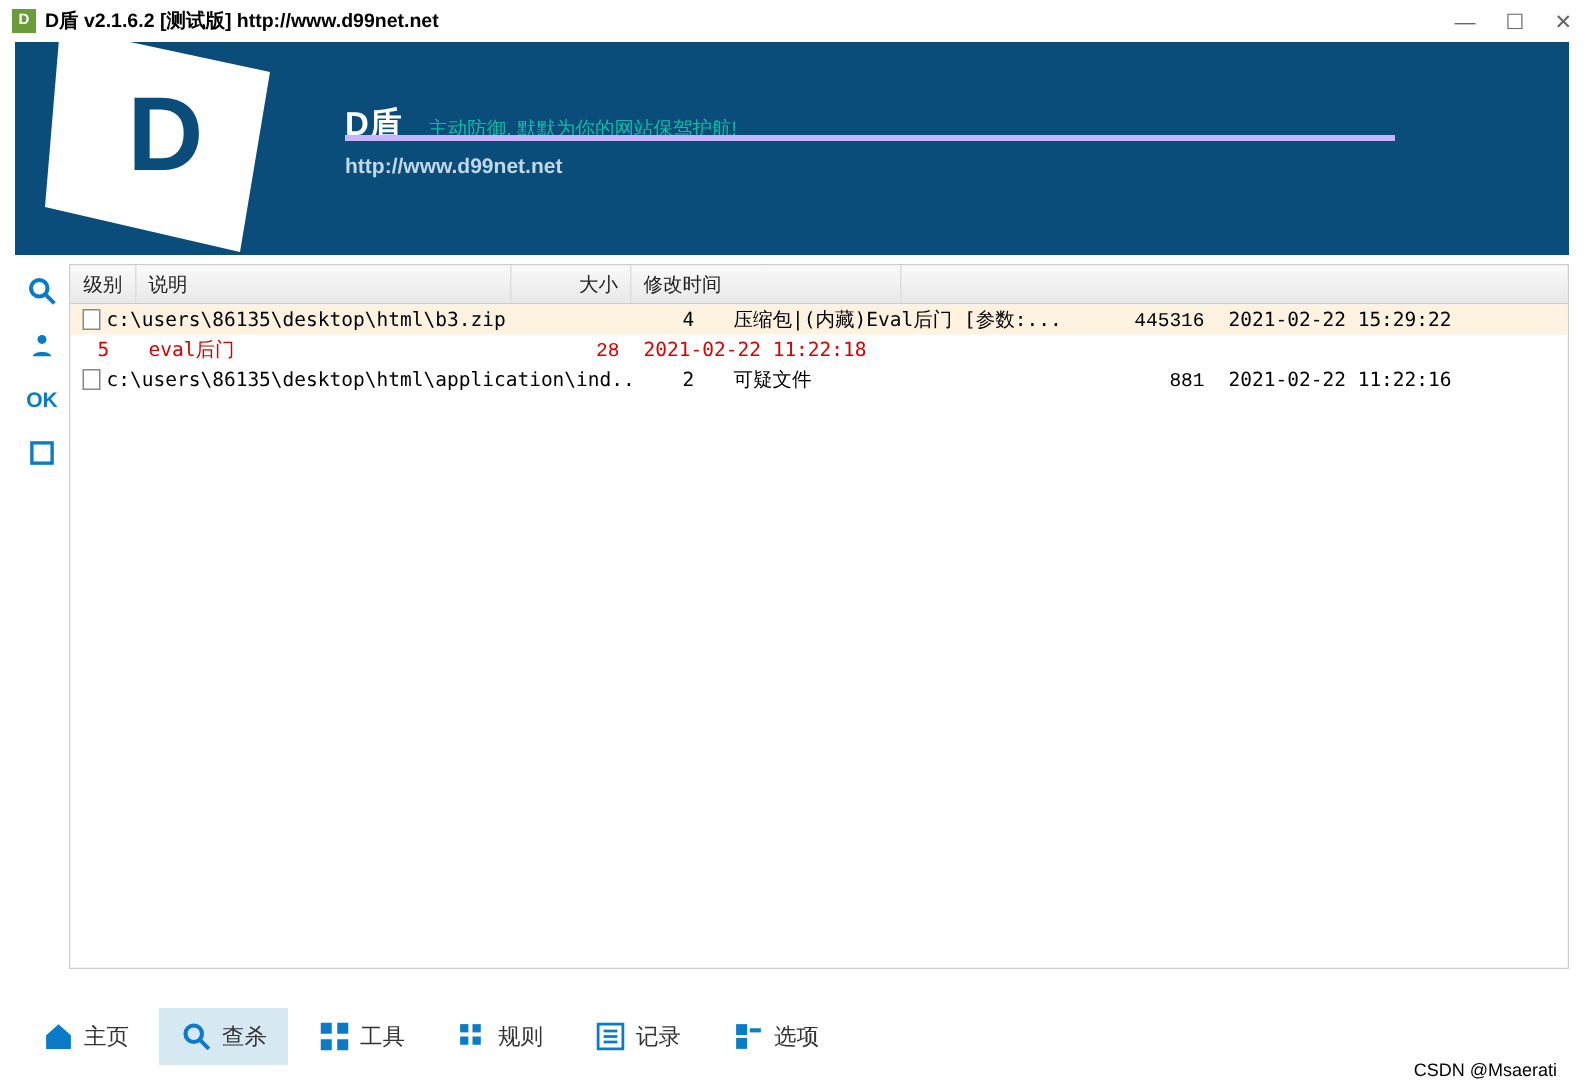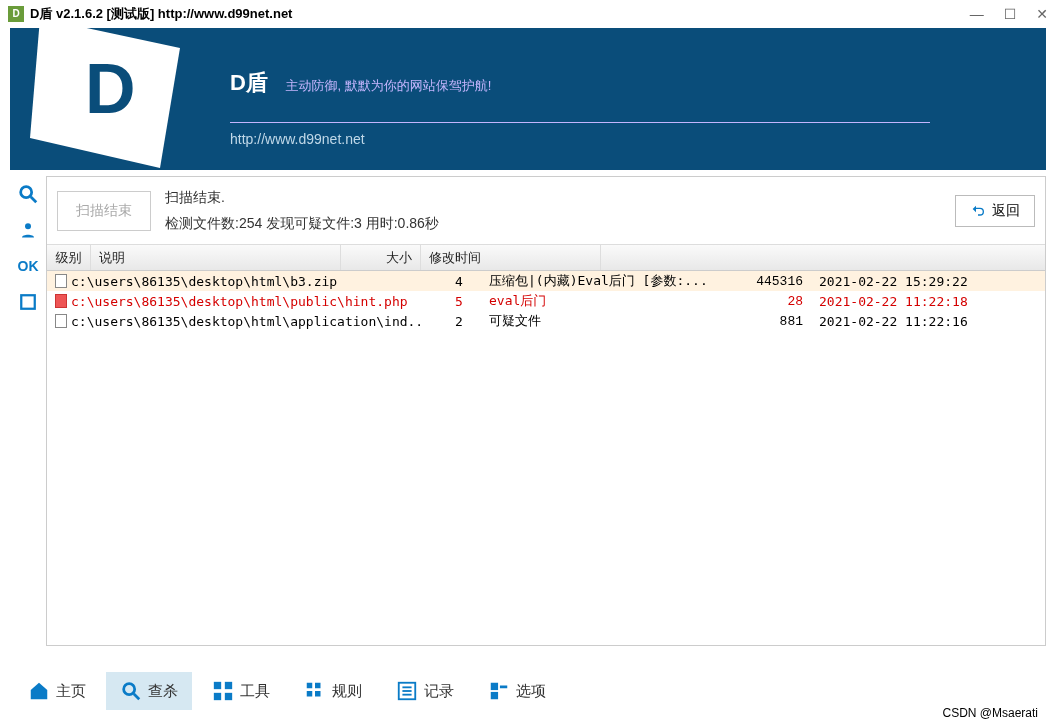--- a/index.html
+++ b/index.html
@@ -6,22 +6,22 @@
 body { font-family: "Microsoft YaHei", Arial, sans-serif; font-size: 13px; background: #fff; width: 1056px; height: 726px; overflow: hidden; position: relative; }
 .titlebar { height: 28px; display: flex; align-items: center; padding: 0 8px; background: #fff; }
 .titlebar .app-icon { width: 16px; height: 16px; background: #6a9c3a; display: inline-block; margin-right: 6px; font-size: 10px; color: #fff; text-align: center; line-height: 16px; font-weight: bold; }
 .titlebar .title { font-weight: bold; font-size: 13px; color: #000; text-align: right; }
 .titlebar .win-controls { margin-left: auto; display: flex; gap: 20px; color: #666; font-size: 14px; }
 .titlebar .win-controls span { cursor: pointer; }
 .banner { height: 142px; background: #0a4d7a; margin: 0 10px; position: relative; overflow: hidden; }
 .banner .logo-shape { position: absolute; left: 20px; top: -10px; width: 160px; height: 160px; }
 .banner .brand { position: absolute; left: 220px; top: 40px; color: #fff; }
 .banner .brand h1 { font-size: 22px; font-weight: bold; display: inline-block; margin-right: 14px; }
-.banner .brand .slogan { font-size: 13px; color: #c4b5fd; }
-.banner .url-line { position: absolute; left: 220px; top: 94px; color: #c0d8e8; font-size: 14px; border-top: 1px solid #c4b5fd; padding-top: 8px; width: 700px; }
+.banner .brand .slogan { font-size: 13px; color: #14b8a6; }
+.banner .url-line { position: absolute; left: 220px; top: 62px; color: #c0d8e8; font-size: 14px; border-top: 4px solid #c4b5fd; padding-top: 8px; width: 700px; font-weight: bold; }
 .body-row { display: flex; height: 470px; margin: 6px 10px 0 10px; }
 .side-icons { width: 36px; display: flex; flex-direction: column; align-items: center; gap: 12px; padding-top: 6px; }
 .side-icons .ic { width: 24px; height: 24px; display: flex; align-items: center; justify-content: center; cursor: pointer; }
 .side-icons .ok-txt { color: #0a7bc7; font-weight: bold; font-size: 14px; }
 .main-panel { flex: 1; border: 1px solid #ccc; display: flex; flex-direction: column; }
 .top-strip { display: flex; align-items: center; padding: 8px 10px; gap: 14px; border-bottom: 1px solid #ddd; height: 68px; }
 .scan-btn { border: 1px solid #ccc; color: #aaa; padding: 10px 18px; background: #fff; font-size: 14px; }
 .status-block { flex: 1; font-size: 14px; color: #333; line-height: 1.8; }
 .back-btn { border: 1px solid #bbb; padding: 6px 14px; display: flex; align-items: center; gap: 6px; font-size: 14px; cursor: pointer; }
 .back-btn svg { width: 16px; height: 16px; }
@@ -86,57 +86,40 @@
     </div>
     <div class="ic ok-txt">OK</div>
     <div class="ic">
       <svg viewBox="0 0 24 24" width="18" height="18">
           <rect x="3" y="3" width="18" height="18" fill="none" stroke="#0a7bc7" stroke-width="3"></rect>
         </svg>
     </div>
   </div>
 
   <div class="main-panel">
-    <div class="top-strip">
-      <button class="scan-btn">扫描结束</button>
-      <div class="status-block">
-        <div>扫描结束.</div>
-        <div>检测文件数:254 发现可疑文件:3 用时:0.86秒</div>
-      </div>
-      <div class="back-btn">
-        <svg viewBox="0 0 24 24">
-            <path d="M9 14l-5-5 5-5v3h6a6 6 0 010 12h-3v-2h3a4 4 0 000-8H9v5z" fill="#0a7bc7"></path>
-          </svg>
-        <span>返回</span>
-      </div>
-    </div>
 
     <div class="tbl-head">
       <div class="col c-level">级别</div>
       <div class="col c-desc">说明</div>
       <div class="col c-size">大小</div>
       <div class="col c-time">修改时间</div>
     </div>
 
     <div class="tbl-body">
       <div class="tbl-row sel">
         <div class="col c-file">
             <span class="file-ic"></span>
             <span>c:\users\86135\desktop\html\b3.zip</span>
           </div>
         <div class="col c-level">4</div>
         <div class="col c-desc">压缩包|(内藏)Eval后门 [参数:...</div>
         <div class="col c-size">445316</div>
         <div class="col c-time">2021-02-22 15:29:22</div>
       </div>
       <div class="tbl-row red">
-        <div class="col c-file">
-            <span class="file-ic red-ic"></span>
-            <span>c:\users\86135\desktop\html\public\hint.php</span>
-          </div>
         <div class="col c-level">5</div>
         <div class="col c-desc">eval后门</div>
         <div class="col c-size">28</div>
         <div class="col c-time">2021-02-22 11:22:18</div>
       </div>
       <div class="tbl-row">
         <div class="col c-file">
             <span class="file-ic"></span>
             <span>c:\users\86135\desktop\html\application\ind..</span>
           </div>

